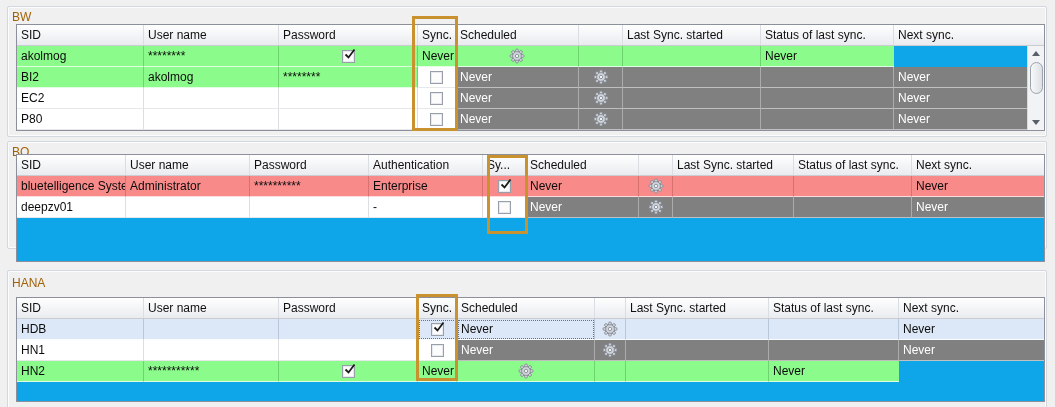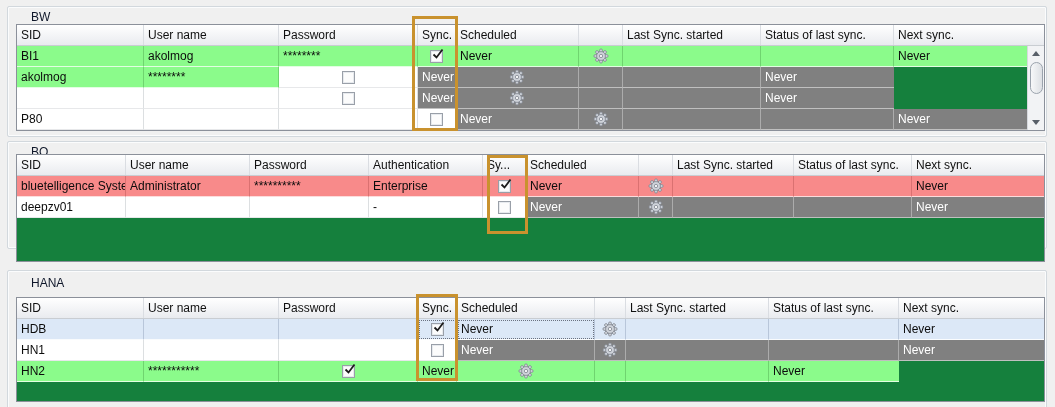--- a/index.html
+++ b/index.html
@@ -3,24 +3,24 @@
 <meta charset="utf-8">
 <style>
   *{margin:0;padding:0;box-sizing:border-box}
   html,body{width:1055px;height:407px}
   body{position:relative;background:#f0f0f0;font-family:"Liberation Sans",sans-serif;font-size:12px;overflow:hidden;color:#0c0c0c}
 
   .panel{position:absolute;left:7px;width:1040px;background:#f0f0f0;border:1px solid #d2d8dd;border-radius:2px;box-shadow:inset 0 0 0 1px #fbfcfd}
   #p-bw{top:6px;height:131px}
   #p-bo{top:141px;height:108px}
   #p-hana{top:270px;height:148px}
-  .panel-title{position:absolute;top:3px;left:23px;color:#0f172a}
+  .panel-title{position:absolute;top:3px;left:4px;color:#a16207}
   #p-hana .panel-title{top:5px}
 
-  .tbl{position:absolute;left:8px;width:1029px;background:#15803d;border:1px solid #8b909a}
+  .tbl{position:absolute;left:8px;width:1029px;background:#0ea5e9;border:1px solid #8b909a}
   .bw{top:17px;height:107px}
   .bo{top:12px;height:108px}
   .hana{top:26px;height:105px}
 
   .hdr{display:flex;height:21px;background:linear-gradient(#ffffff,#e9ebef);border-bottom:1px solid #c9cdd2}
   .hc{border-right:1px solid #dadde2;padding:3px 3px 0 4px;white-space:nowrap;overflow:hidden;color:#101010}
   .hc:last-child{border-right:none}
   .row{display:flex;height:21px}
   .c{border-right:1px solid rgba(120,130,140,.25);border-bottom:1px solid rgba(120,130,140,.18);padding:3px 3px 0 4px;white-space:nowrap;overflow:hidden}
   .row>:last-child{border-right:none}
@@ -95,21 +95,20 @@
       <div class="hc">Password</div>
       <div class="hc">Sync.</div>
       <div class="hc">Scheduled</div>
       <div class="hc"></div>
       <div class="hc">Last Sync. started</div>
       <div class="hc">Status of last sync.</div>
       <div class="hc">Next sync.</div>
     </div>
 
     <div class="row">
-      <div class="c g">BI1</div>
       <div class="c g">akolmog</div>
       <div class="c g">********</div>
       <div class="c g cc">
         <span class="cb">
             <svg width="14" height="13" viewBox="0 0 14 13">
               <path d="M2.5 6.5 L5.5 9.5 L11.5 1.5" fill="none" stroke="#1b1b1b" stroke-width="1.8"></path>
             </svg>
           </span>
       </div>
       <div class="c g">Never</div>
@@ -124,20 +123,21 @@
               <circle cx="8" cy="8" r="1.7" fill="#f1f2f4"></circle>
             </g>
           </svg>
       </div>
       <div class="c g"></div>
       <div class="c g"></div>
       <div class="c g">Never</div>
     </div>
 
     <div class="row">
+      <div class="c g">BI2</div>
       <div class="c g">akolmog</div>
       <div class="c g">********</div>
       <div class="c w cc">
           <span class="cb"></span>
         </div>
       <div class="c y">Never</div>
       <div class="c y cc">
         <svg width="16" height="16" viewBox="0 0 16 16">
             <g fill="#cfd3da" stroke="#80858f" stroke-width="0.8">
               <rect x="6.6" y="1" width="2.8" height="14" rx="1.2"></rect>
@@ -148,20 +148,21 @@
               <circle cx="8" cy="8" r="1.7" fill="#f1f2f4"></circle>
             </g>
           </svg>
       </div>
       <div class="c y"></div>
       <div class="c y"></div>
       <div class="c y">Never</div>
     </div>
 
     <div class="row">
+      <div class="c w">EC2</div>
       <div class="c w"></div>
       <div class="c w"></div>
       <div class="c w cc">
           <span class="cb"></span>
         </div>
       <div class="c y">Never</div>
       <div class="c y cc">
         <svg width="16" height="16" viewBox="0 0 16 16">
             <g fill="#cfd3da" stroke="#80858f" stroke-width="0.8">
               <rect x="6.6" y="1" width="2.8" height="14" rx="1.2"></rect>

